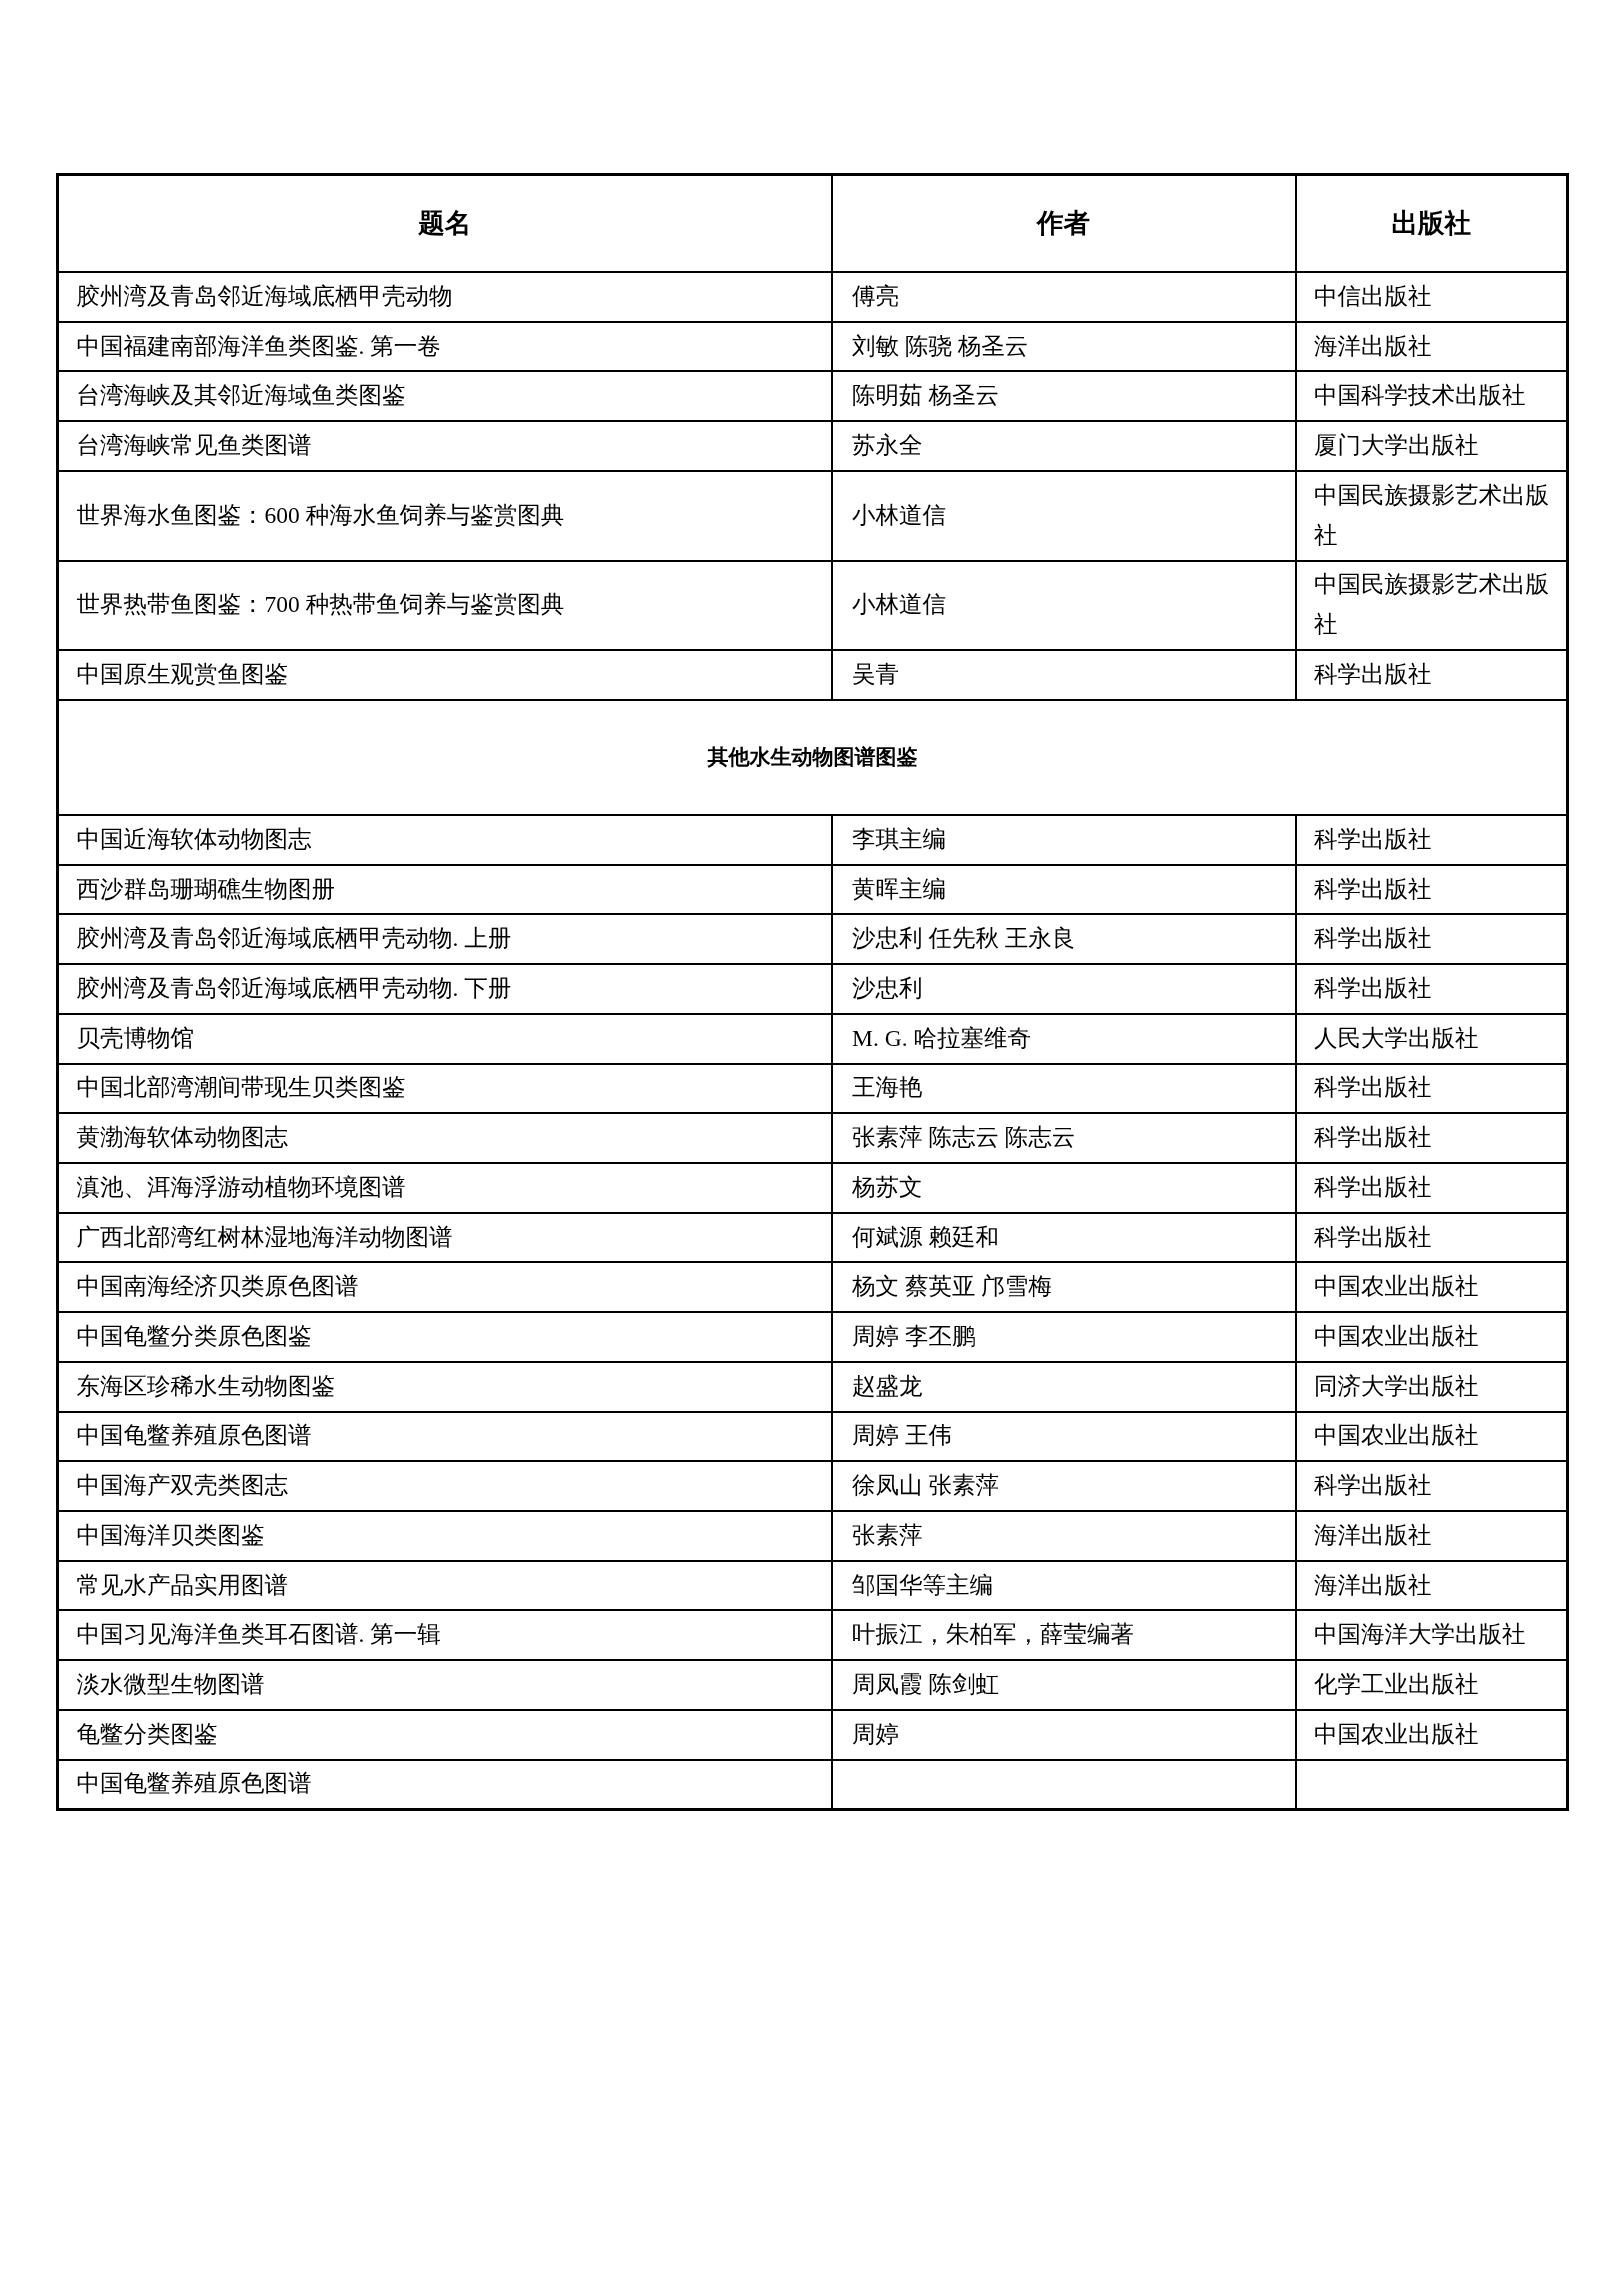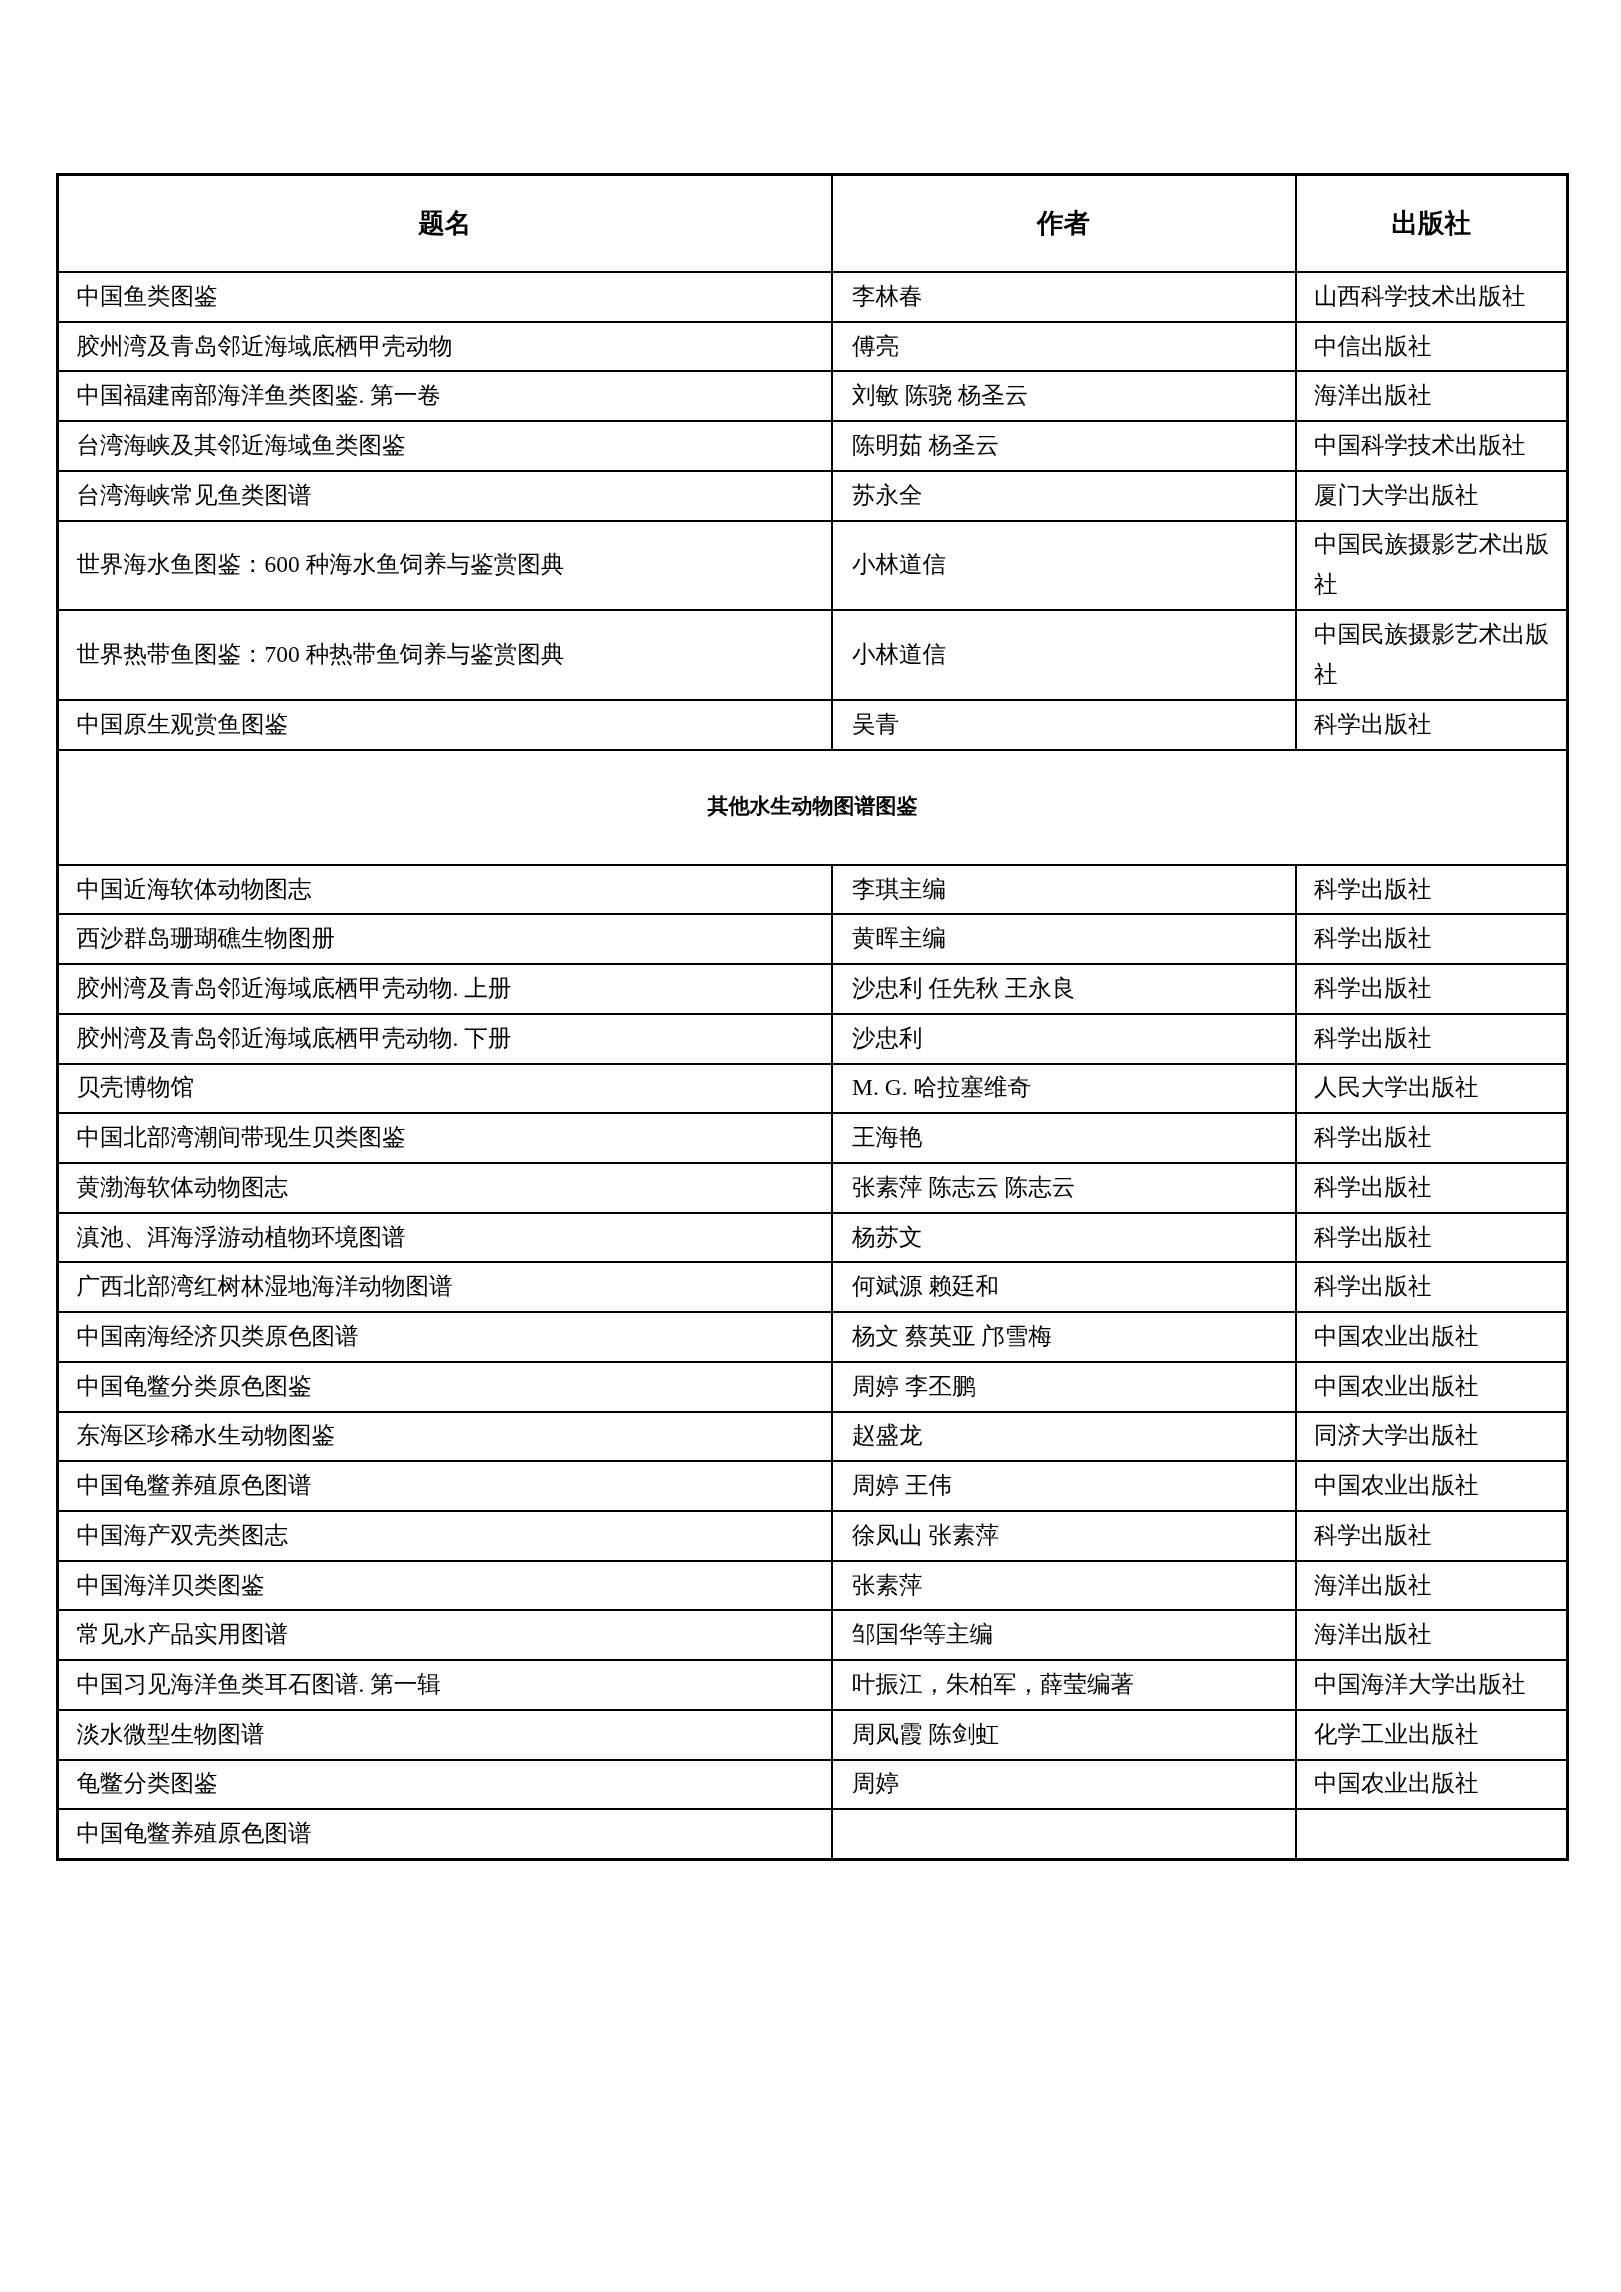--- a/index.html
+++ b/index.html
@@ -99,25 +99,20 @@
       <col style="width:272px">
     </colgroup>
     <thead>
       <tr>
         <th>题名</th>
         <th>作者</th>
         <th>出版社</th>
       </tr>
     </thead>
     <tbody>
-        <tr>
-          <td class="cell-title">中国鱼类图鉴</td>
-          <td class="cell-author">李林春</td>
-          <td class="cell-publisher">山西科学技术出版社</td>
-        </tr>
         <tr>
           <td class="cell-title">胶州湾及青岛邻近海域底栖甲壳动物</td>
           <td class="cell-author">傅亮</td>
           <td class="cell-publisher">中信出版社</td>
         </tr>
         <tr>
           <td class="cell-title">中国福建南部海洋鱼类图鉴. 第一卷</td>
           <td class="cell-author">刘敏 陈骁 杨圣云</td>
           <td class="cell-publisher">海洋出版社</td>
         </tr>

